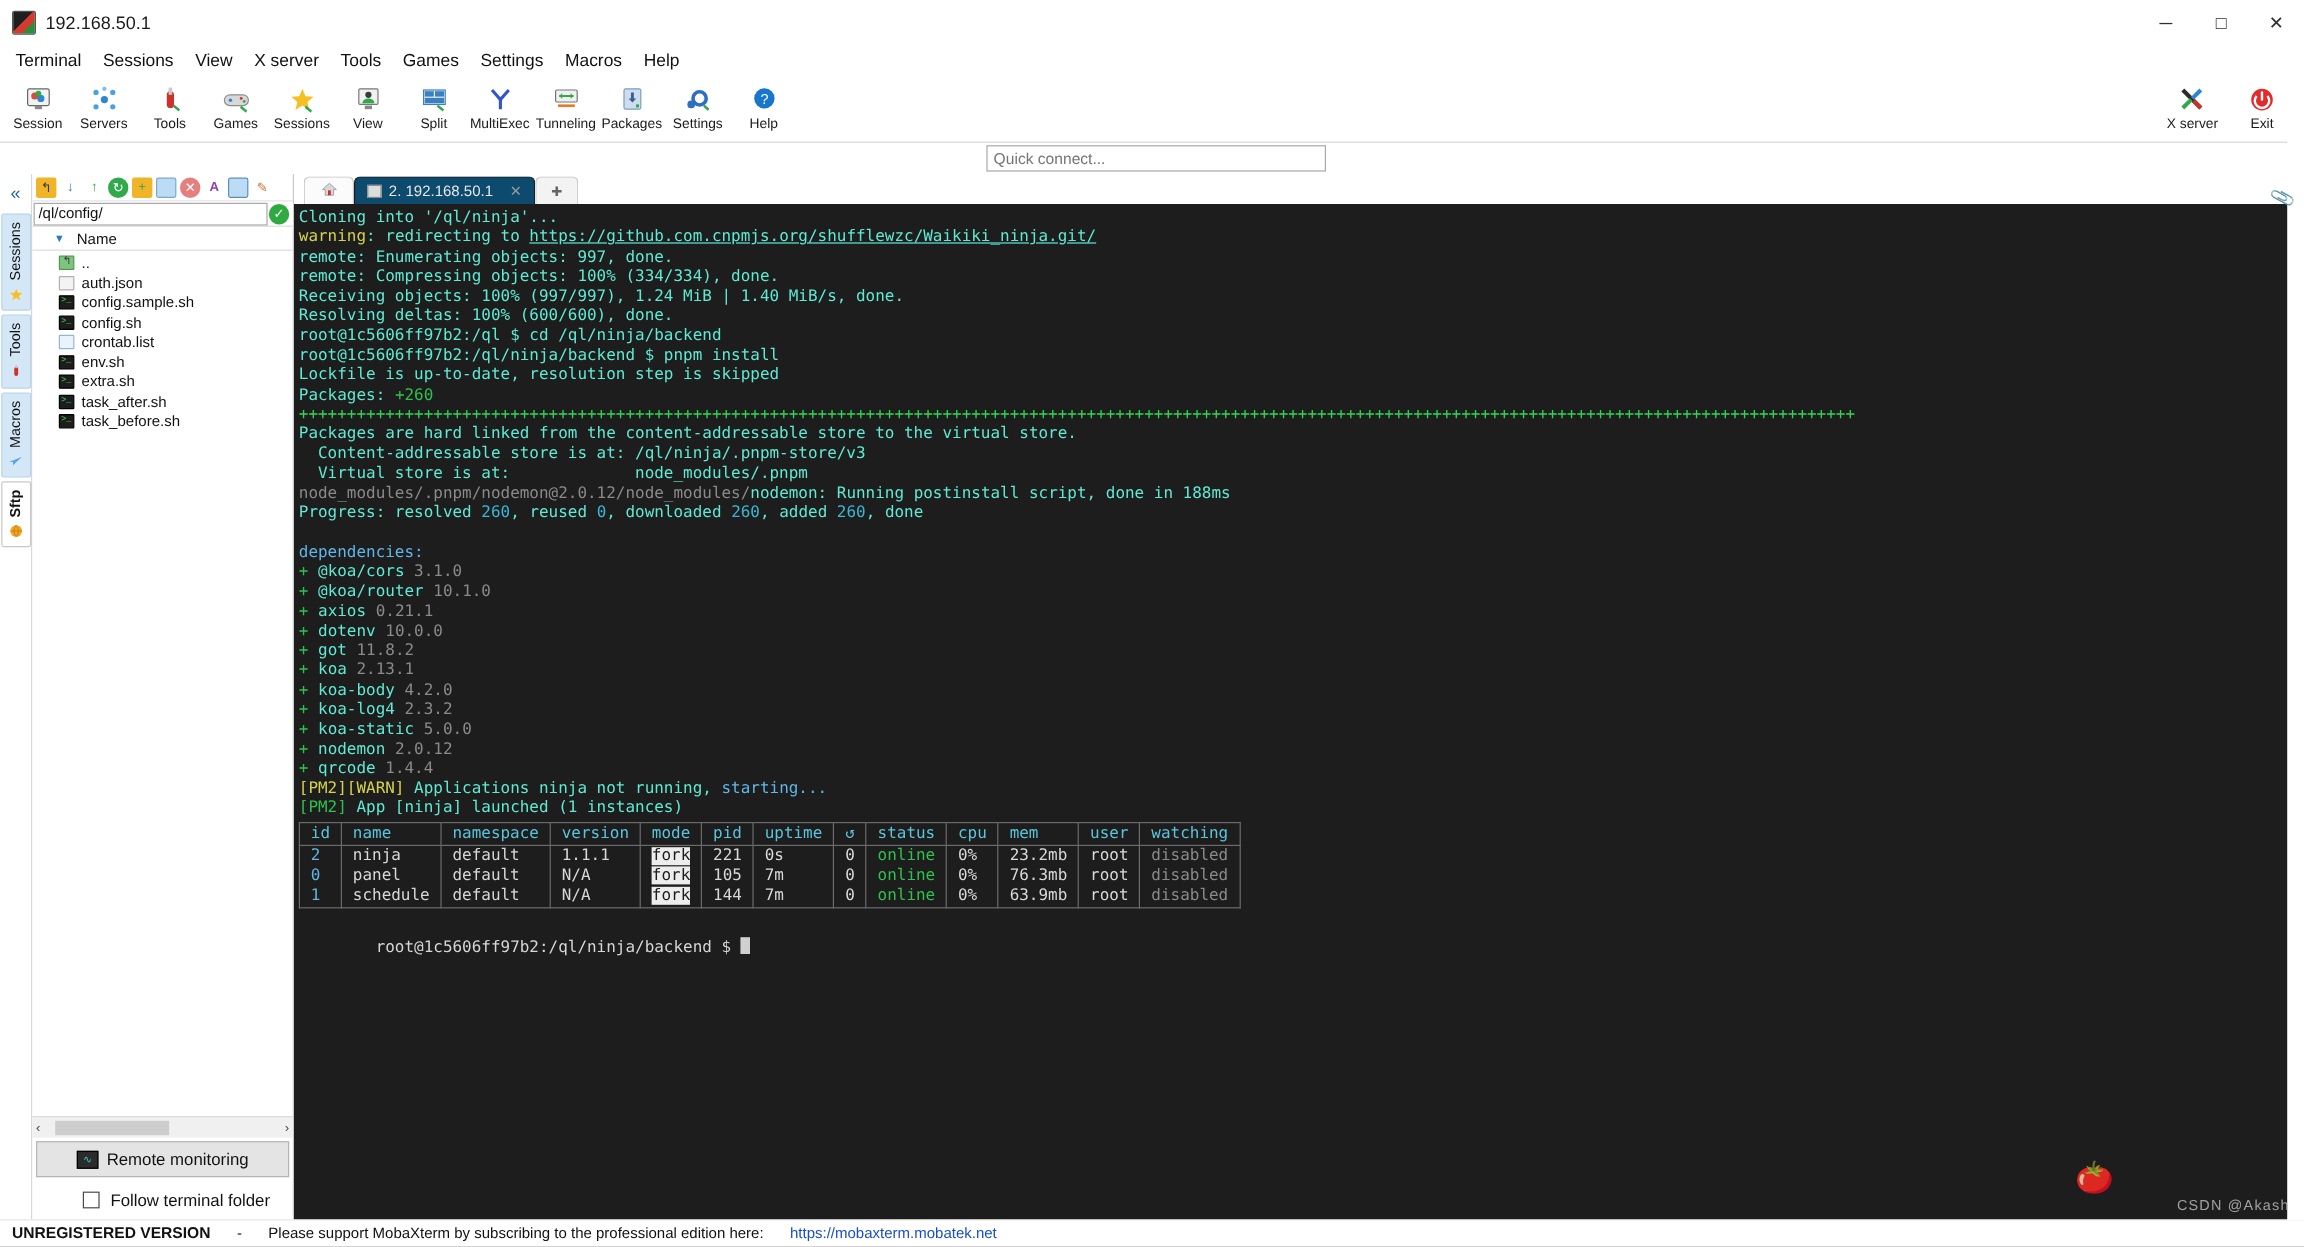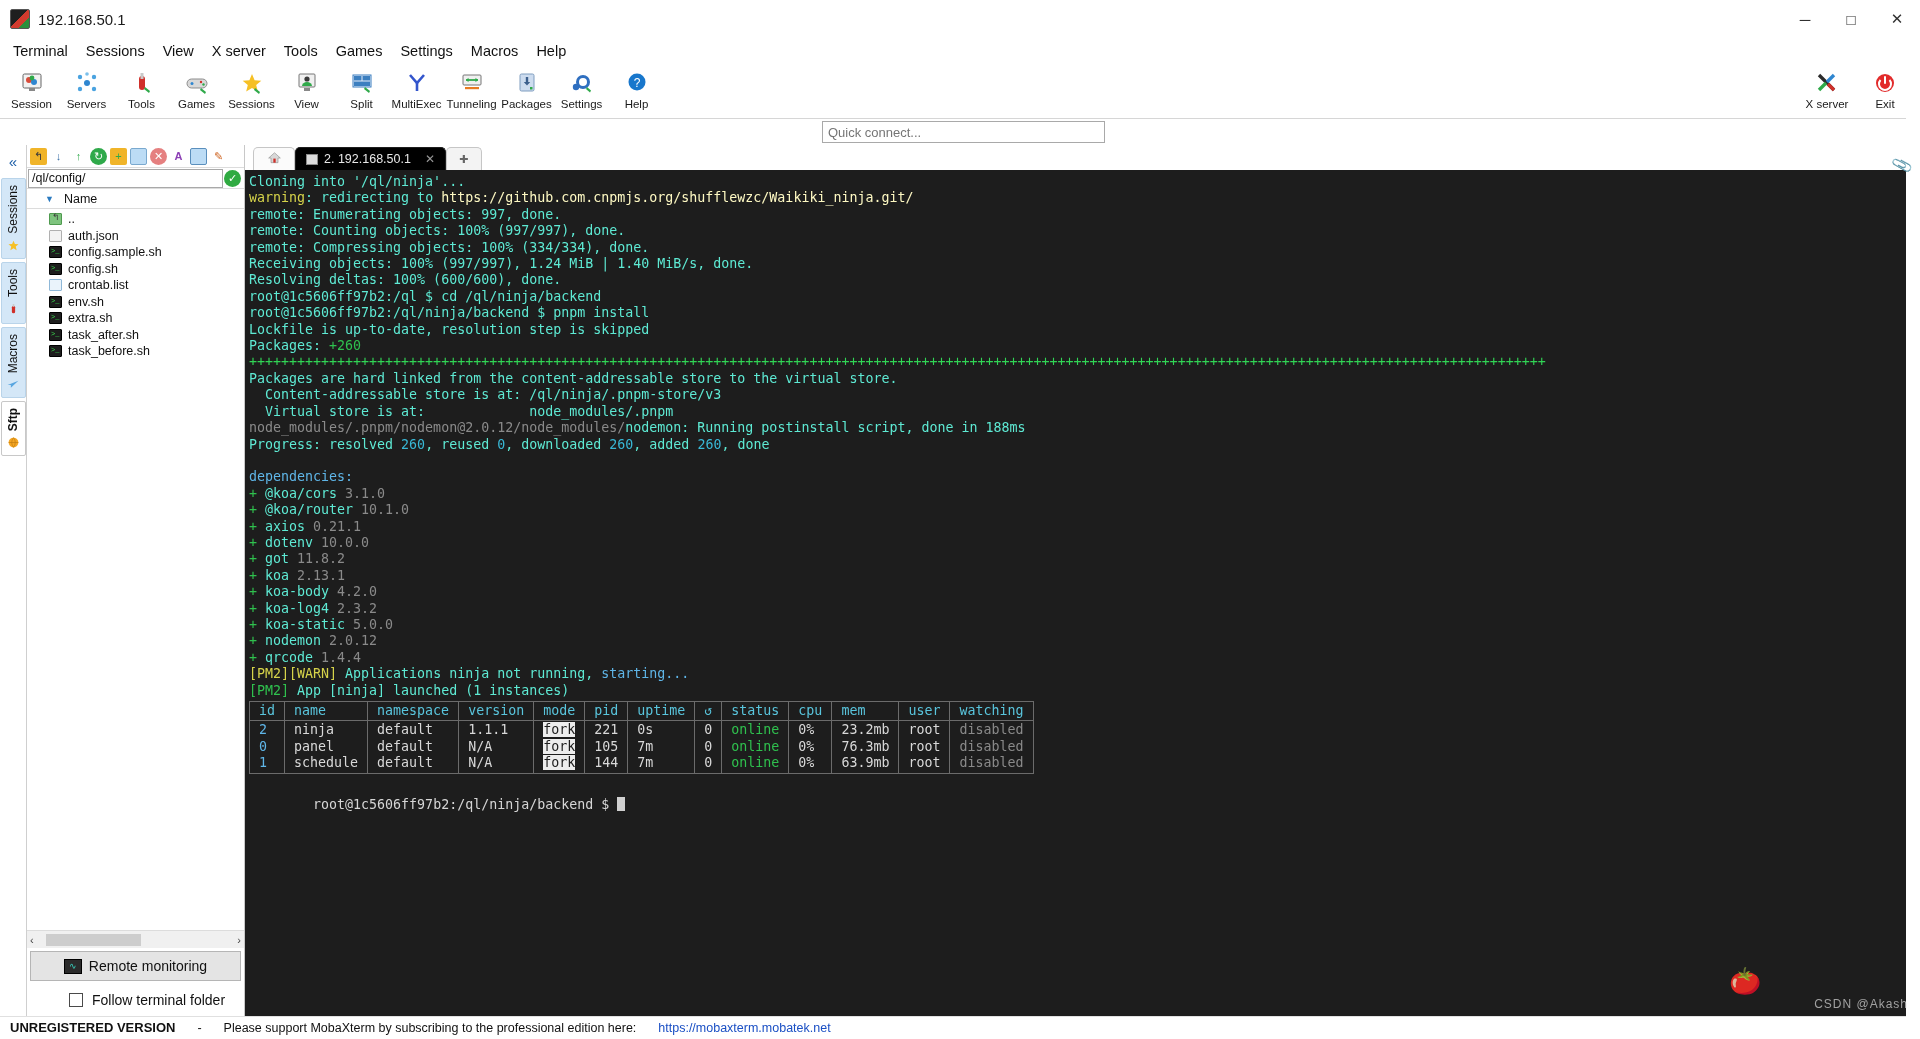--- a/index.html
+++ b/index.html
@@ -143,21 +143,21 @@
 
   
   #term-area { flex:1; display:flex; flex-direction:column; background:#ffffff; }
   #tabstrip { height:25px; display:flex; align-items:flex-end; background:#ffffff; padding-left:8px; }
   .tabx {
     height:23px; display:flex; align-items:center; gap:6px; padding:0 10px;
     border:1px solid #c6c6c6; border-bottom:none; border-radius:5px 5px 0 0;
     font-size:12.5px; background:#f3f3f3; color:#222;
   }
   .tabx.home { width:42px; justify-content:center; background:#fbfbfb; }
-  .tabx.active { background:#000000; color:#e8e8e8; border-color:#1e1e1e; }
+  .tabx.active { background:#0c4a6e; color:#e8e8e8; border-color:#1e1e1e; }
   .tabx .close { font-size:12px; color:#999; margin-left:8px; }
   .tab-ico { width:12px; height:11px; background:#d8d8d8; border:1px solid #8a8a8a; flex:none; }
   .tabx.active .tab-ico { background:#dcdcdc; }
 
   #term {
     flex:1; background:#1d1d1d; margin:0 0 0 0; position:relative;
     font-family:"DejaVu Sans Mono","Liberation Mono",monospace;
     font-size:13.3px; line-height:16.4px; color:#d6d6d6;
     padding:4px 0 0 4px; overflow:hidden;
   }
@@ -169,21 +169,21 @@
   #term-scroll .thumb { position:absolute; top:13px; left:0; width:13px; height:95px; background:#c9c9c9; }
 
   .tl { white-space:pre; }
   .c-white { color:#5eead4; }
   .c-yellow { color:#d6d34a; }
   .c-green { color:#2fc14e; }
   .c-brightgreen { color:#31d455; }
   .c-cyan { color:#39b8d6; }
   .c-blue { color:#5fb6e8; }
   .c-grey { color:#8a8a8a; }
-  .c-link { color:#fef9c3; }
+  .c-link { color:#5eead4; text-decoration:underline; }
   .hl { background:#ededed; color:#1d1d1d; }
 
   
   #pm2table { margin-top:2px; border-collapse:collapse; }
   #pm2table td, #pm2table th {
     border:1px solid #6b6b6b; padding:1px 9px; font-weight:normal;
     font-family:"DejaVu Sans Mono","Liberation Mono",monospace; font-size:13.3px;
     line-height:16.4px; text-align:left; vertical-align:top;
   }
   #pm2table th { color:#59c5dd; }
@@ -555,21 +555,20 @@
       <div class="tabx" style="width:36px;justify-content:center;">
         <span style="font-size:11px;color:#666;">✚</span>
       </div>
     </div>
 
     <div id="term">
       <div id="term-lines">
           <div class="tl"><span class="c-white">Cloning into '/ql/ninja'...</span></div>
           <div class="tl"><span class="c-yellow">warning</span><span class="c-white">: redirecting to </span><span class="c-link">https://github.com.cnpmjs.org/shufflewzc/Waikiki_ninja.git/</span></div>
           <div class="tl"><span class="c-white">remote: Enumerating objects: 997, done.</span></div>
-          <div class="tl"><span class="c-white">remote: Counting objects: 100% (997/997), done.</span></div>
           <div class="tl"><span class="c-white">remote: Compressing objects: 100% (334/334), done.</span></div>
           <div class="tl"><span class="c-white">Receiving objects: 100% (997/997), 1.24 MiB | 1.40 MiB/s, done.</span></div>
           <div class="tl"><span class="c-white">Resolving deltas: 100% (600/600), done.</span></div>
           <div class="tl"><span class="c-white">root@1c5606ff97b2:/ql $ cd /ql/ninja/backend</span></div>
           <div class="tl"><span class="c-white">root@1c5606ff97b2:/ql/ninja/backend $ pnpm install</span></div>
           <div class="tl"><span class="c-white">Lockfile is up-to-date, resolution step is skipped</span></div>
           <div class="tl"><span class="c-white">Packages: </span><span class="c-green">+260</span></div>
           <div class="tl"><span class="c-brightgreen">++++++++++++++++++++++++++++++++++++++++++++++++++++++++++++++++++++++++++++++++++++++++++++++++++++++++++++++++++++++++++++++++++++++++++++++++++++++++++++++++++</span></div>
           <div class="tl"><span class="c-white">Packages are hard linked from the content-addressable store to the virtual store.</span></div>
           <div class="tl"><span class="c-white">  Content-addressable store is at: /ql/ninja/.pnpm-store/v3</span></div>

